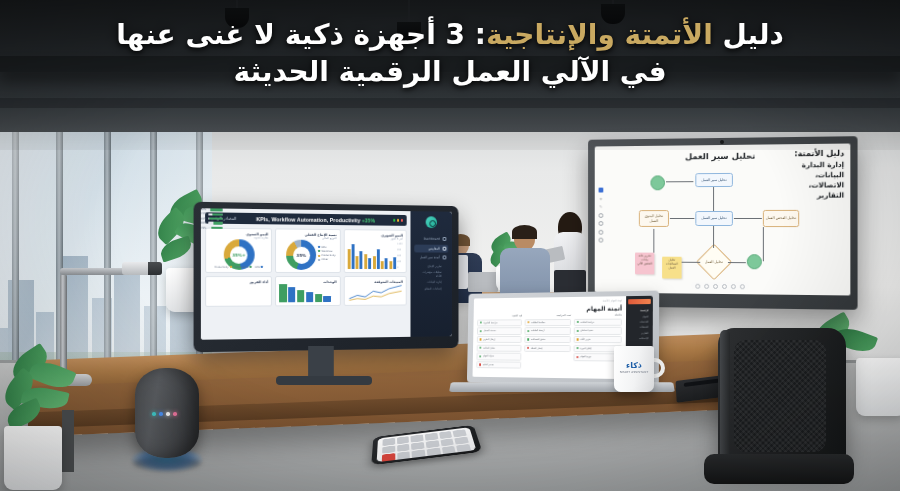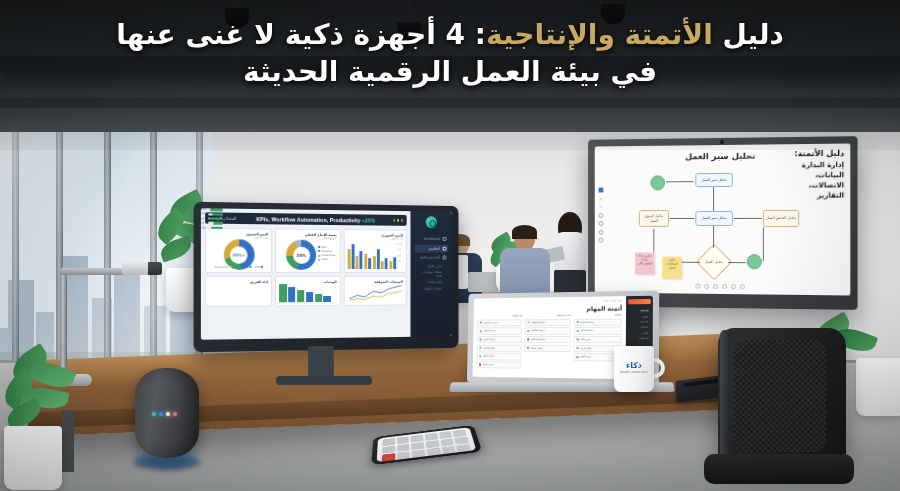--- a/index.html
+++ b/index.html
@@ -839,18 +839,18 @@
   <div class="layer" id="chair">
     <div id="chair-back"></div>
     <div id="chair-mesh"></div>
     <div id="chair-edge"></div>
     <div id="chair-seat"></div>
   </div>
 
   <div class="layer" id="gradTop"></div>
 
   <div class="layer" id="headline">
-    <span><span>دليل </span><span class="gold">الأتمتة والإنتاجية</span><span>: 4 أجهزة ذكية لا غنى عنها</span></span>
-    <span class="l2">في بيئة العمل الرقمية الحديثة</span>
+    <span><span>دليل </span><span class="gold">الأتمتة والإنتاجية</span><span>: 3 أجهزة ذكية لا غنى عنها</span></span>
+    <span class="l2">في الآلي العمل الرقمية الحديثة</span>
   </div>
 
   <div class="layer" id="vign"></div>
 </div>
 
 </body></html>

